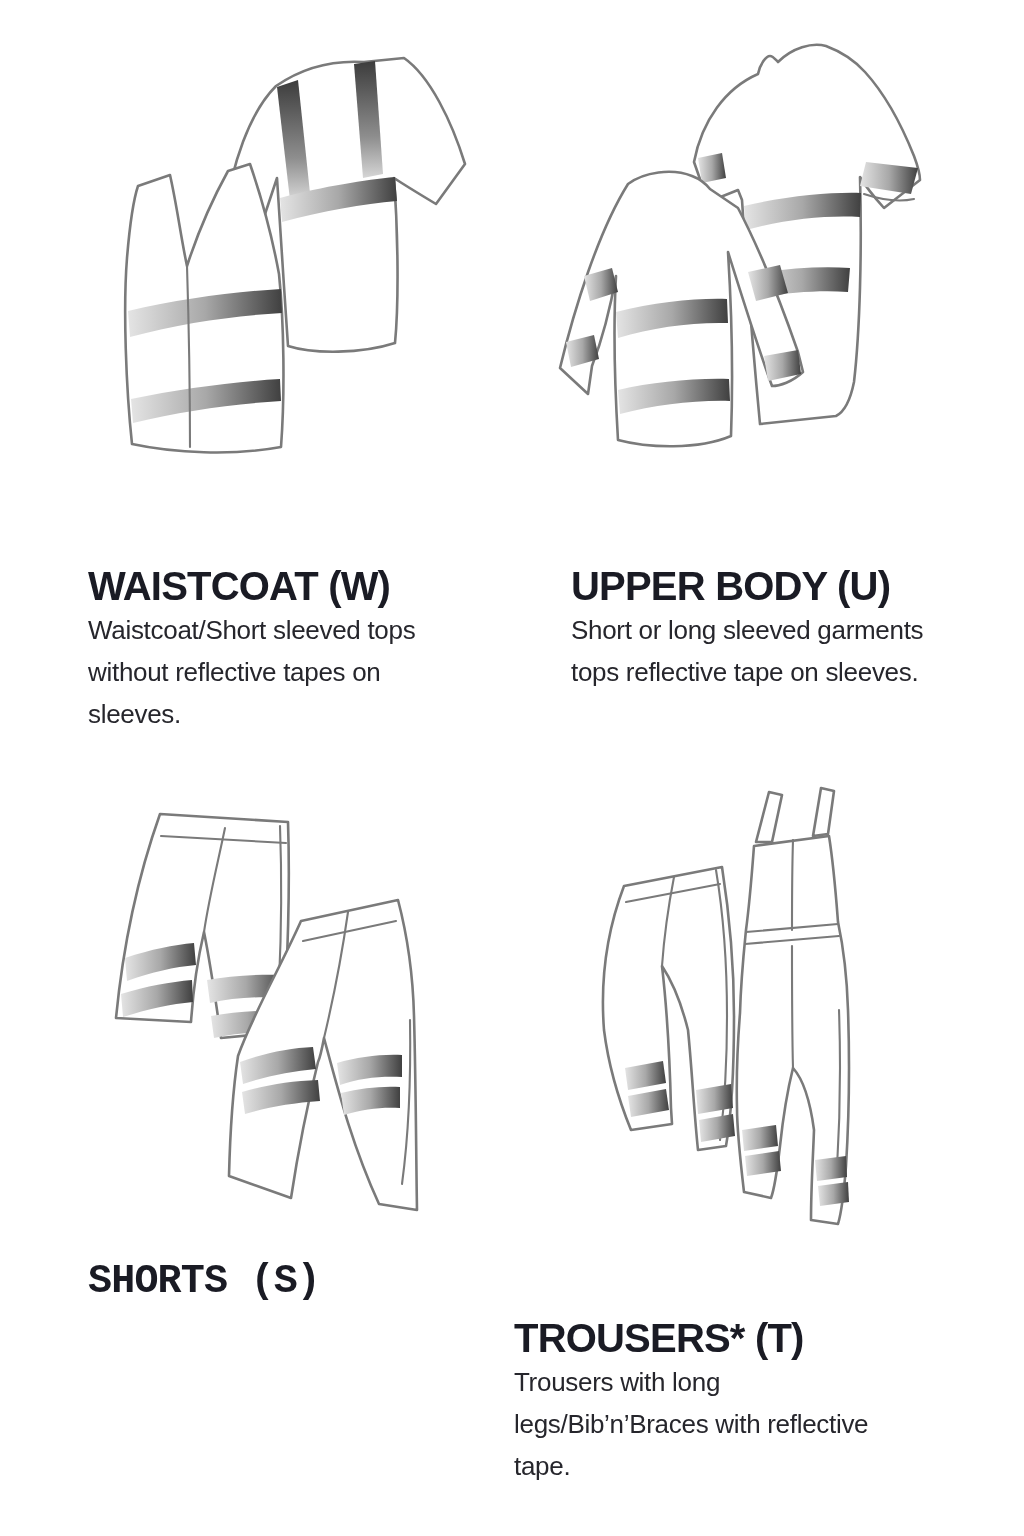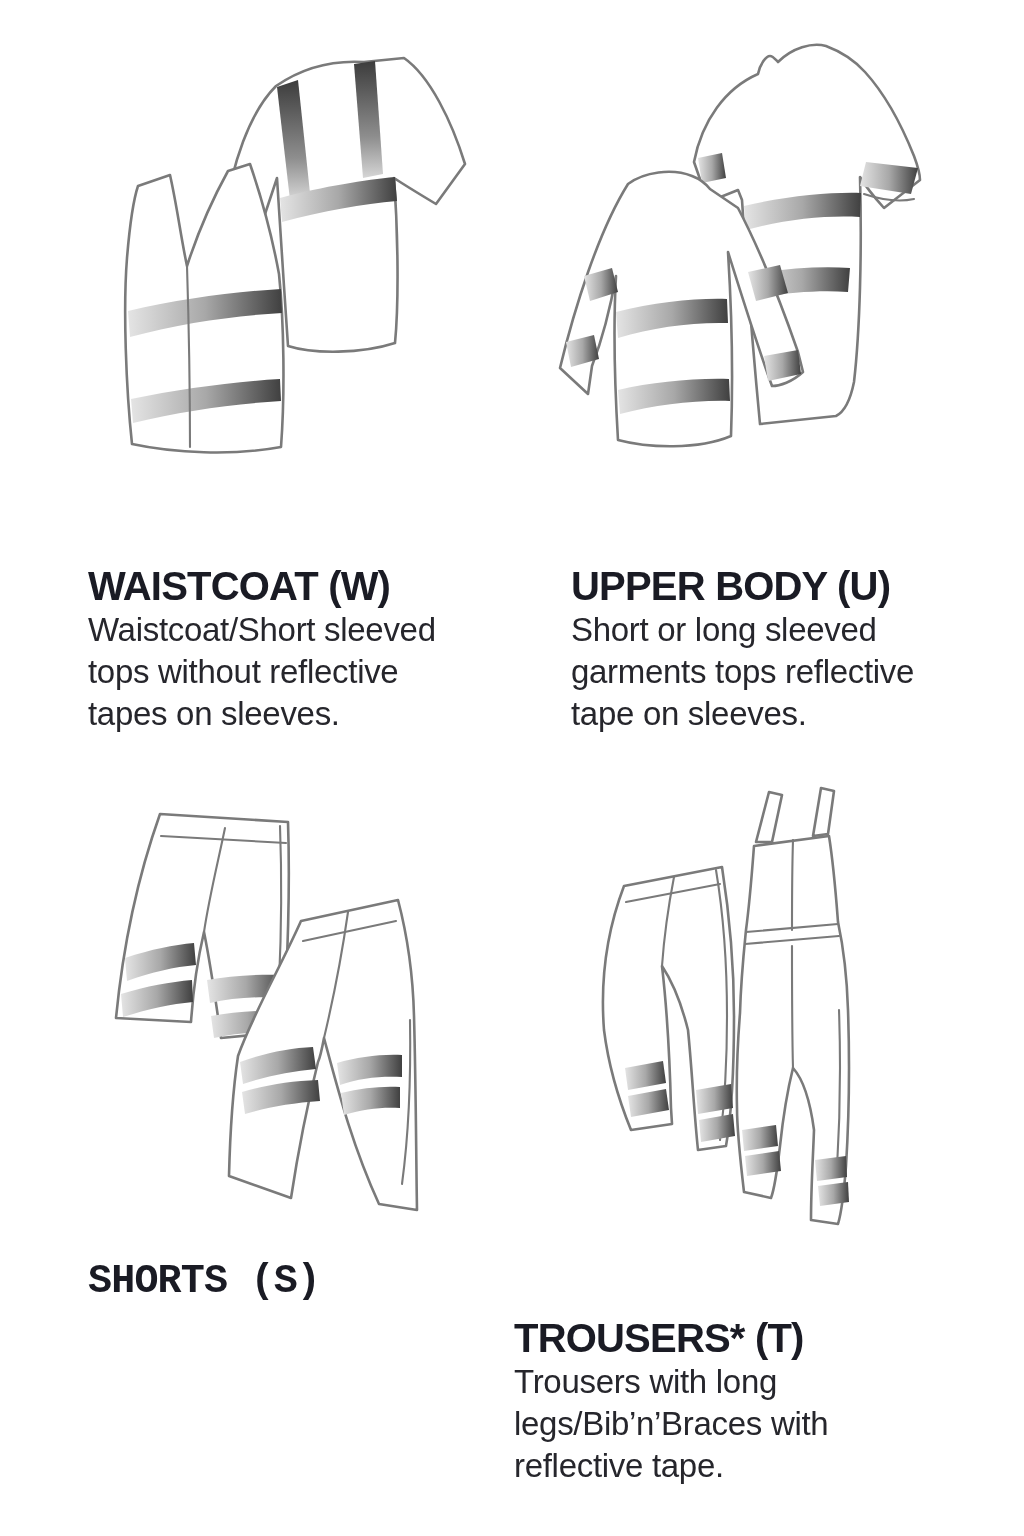--- a/index.html
+++ b/index.html
@@ -8,21 +8,21 @@
     font-family:"Liberation Sans",sans-serif;overflow:hidden;
   }
   .illus{position:absolute;}
   .illus svg{display:block;}
   .caption{position:absolute;width:400px;}
   .caption h3{
     margin:0;font-size:40px;line-height:40px;font-weight:700;
     letter-spacing:-0.8px;color:#1a1b24;
   }
   .caption p{
-    margin:3px 0 0;font-size:33px;line-height:42px;
+    margin:3px 0 0;font-size:26px;line-height:42px;
     letter-spacing:-0.3px;color:#26262c;width:386px;
   }
   .c1i{left:80px;top:10px;}
   .c2i{left:530px;top:10px;}
   .c3i{left:80px;top:790px;}
   .c4i{left:530px;top:778px;}
   .c1t{left:88px;top:566px;}
   .c2t{left:543px;top:566px;margin-left:28px;}
   .c3t{left:88px;top:1262px;font-family:Liberation Mono, monospace;}
   .c4t{left:514px;top:1318px;}

